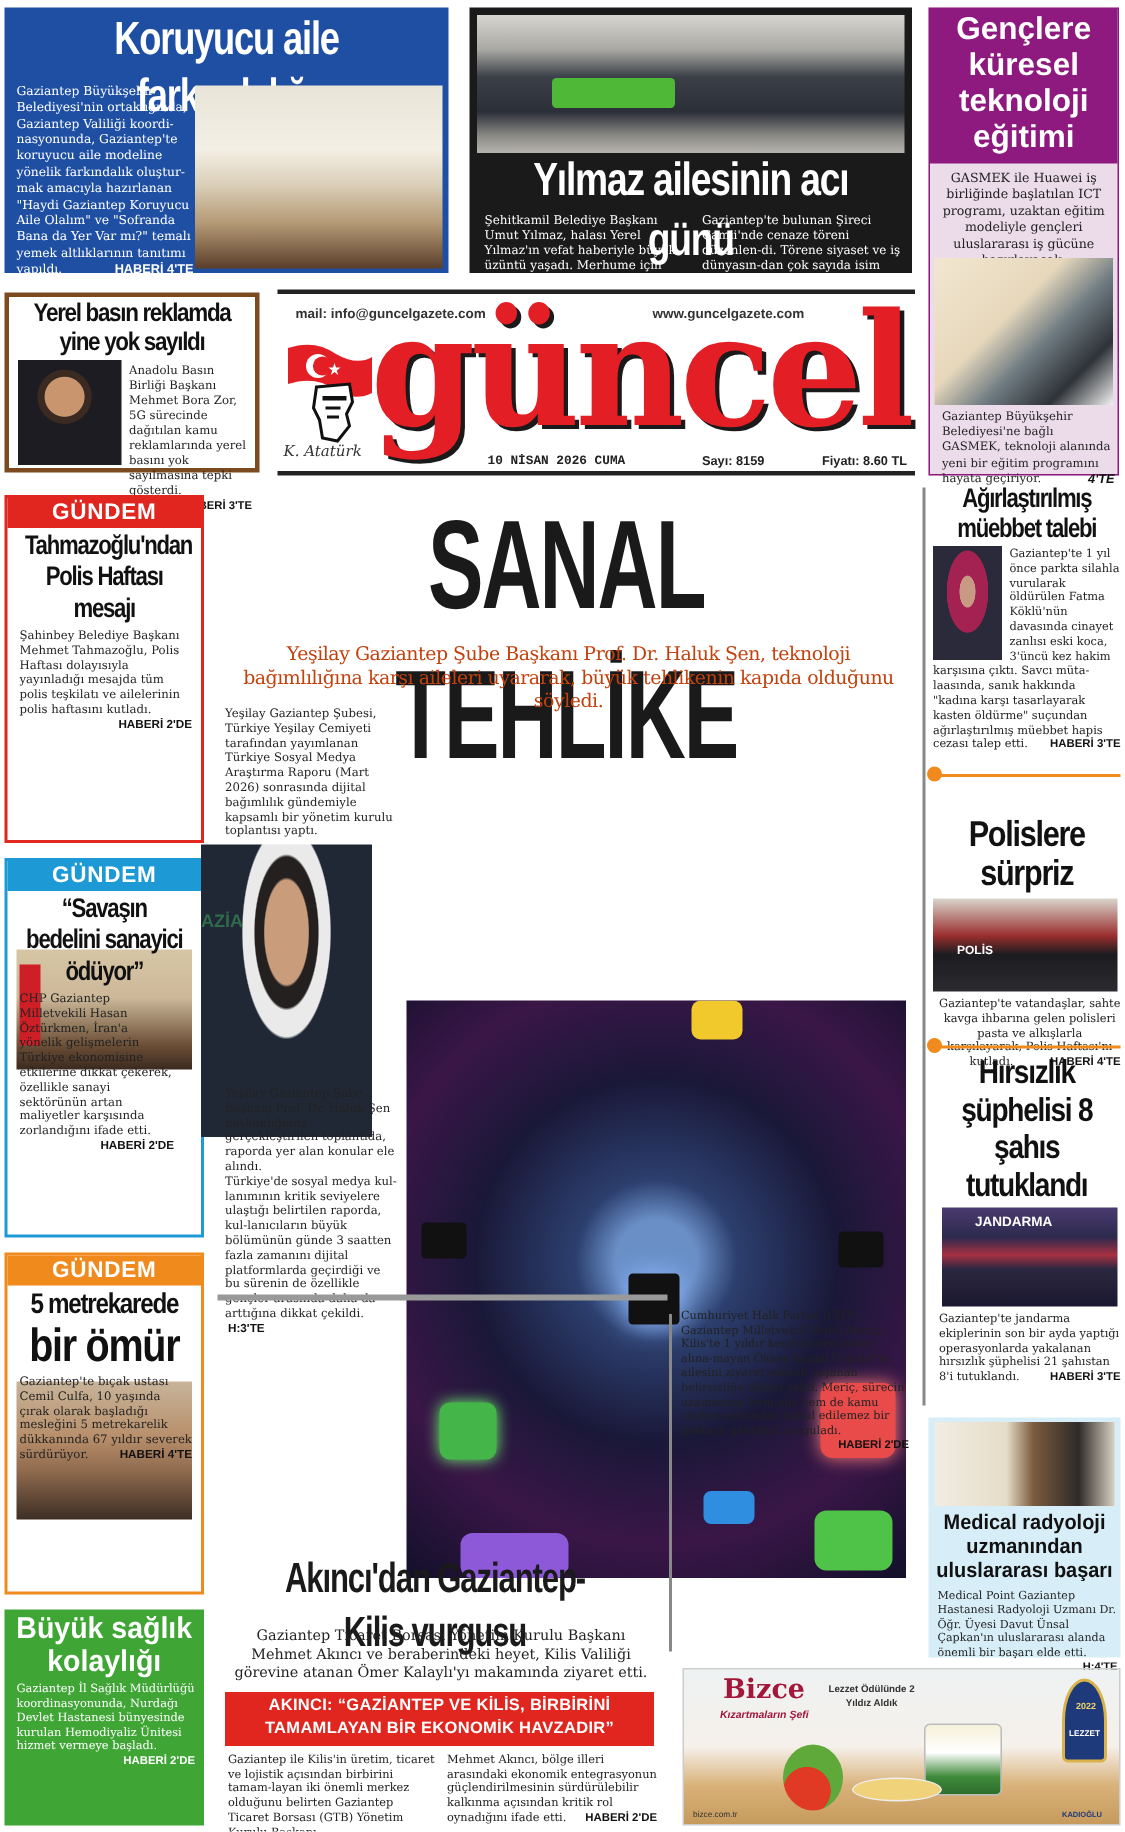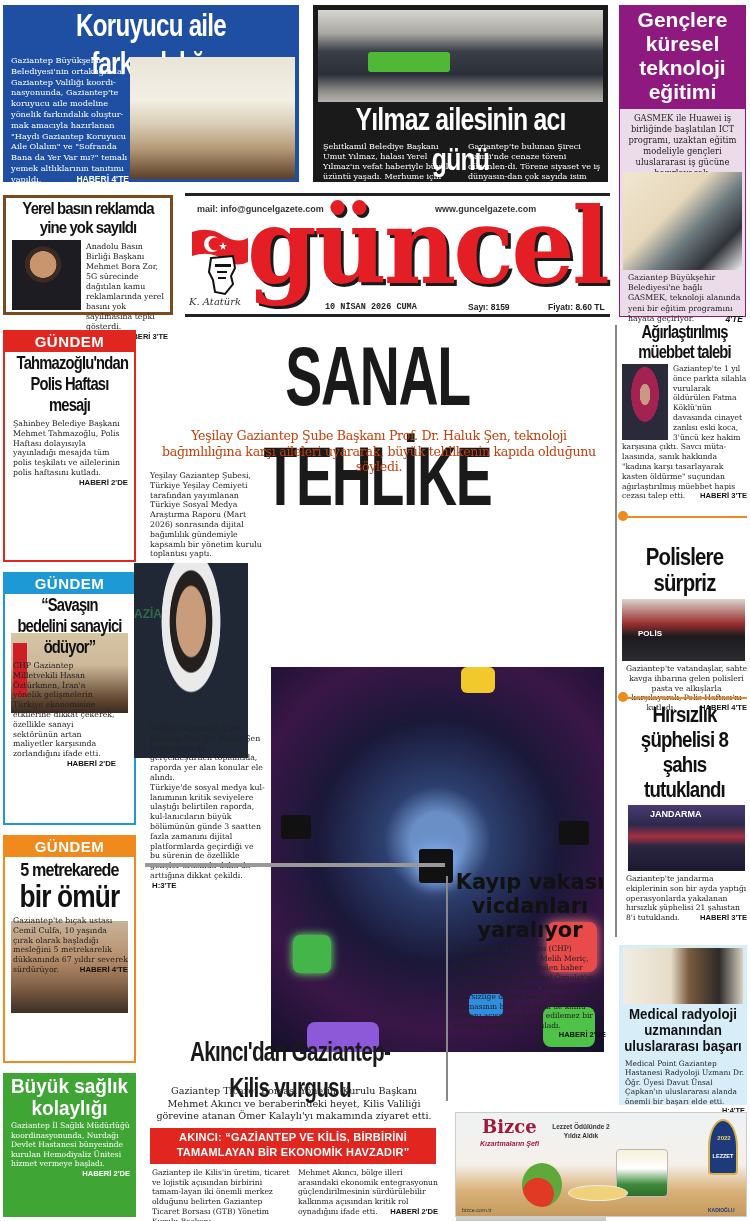--- a/index.html
+++ b/index.html
@@ -171,21 +171,20 @@
   <span style="display:block;text-align:center;font-family:'Liberation Sans',sans-serif;font-weight:bold;font-size:11px;line-height:15px;color:#fff;letter-spacing:0.2px;">AKINCI: “GAZİANTEP VE KİLİS, BİRBİRİNİ TAMAMLAYAN BİR EKONOMİK HAVZADIR”</span>
 </div>
 <div class="abs body" style="left:152px;top:1168px;width:138px;font-size:7.6px;line-height:9.7px;">Gaziantep ile Kilis'in üretim, ticaret ve lojistik açısından birbirini tamam-layan iki önemli merkez olduğunu belirten Gaziantep Ticaret Borsası (GTB) Yönetim Kurulu Başkanı</div>
 <div class="abs body" style="left:298px;top:1168px;width:140px;font-size:7.6px;line-height:9.7px;">
   <span>Mehmet Akıncı, bölge illeri arasındaki ekonomik entegrasyonun güçlendirilmesinin sürdürülebilir kalkınma açısından kritik rol oynadığını ifade etti.</span>
   <span class="ref" style="font-size:7.6px">HABERİ 2'DE</span>
 </div>
 
 <div class="abs" style="left:446px;top:876px;width:2px;height:225px;background:#888;"></div>
 <div class="abs" style="left:452px;top:870px;width:156px;height:236px;">
-  <span class="cond" style="font-size:21px;line-height:24px;color:#111;letter-spacing:0;transform:scaleX(1.0);font-family:'DejaVu Sans',sans-serif;">Kayıp vakası vicdanları yaralıyor</span>
   <div class="body" style="margin-top:2px;padding:0 2px;font-size:7.5px;line-height:9.6px;">
     <span>Cumhuriyet Halk Partisi (CHP) Gaziantep Milletvekili Melih Meriç, Kilis'te 1 yıldır kendisinden haber alına-mayan Ökkeş Kemal Özpolat'ın ailesini ziyaret ederek yaşanan belirsizliğe dikkat çekti. Meriç, sürecin uzamasının hem aile hem de kamu vicdanı açısından kabul edilemez bir noktaya geldiğini vurguladı.</span>
     <span class="ref" style="font-size:7.5px">HABERİ 2'DE</span>
   </div>
   <div class="abs photo ph-crowd" style="left:4px;top:170px;width:150px;height:62px;"></div>
 </div>
 
 <div class="abs" style="left:615px;top:325px;width:2px;height:612px;background:#888;"></div>
 
 <div class="abs" style="left:622px;top:322px;width:125px;height:190px;">

